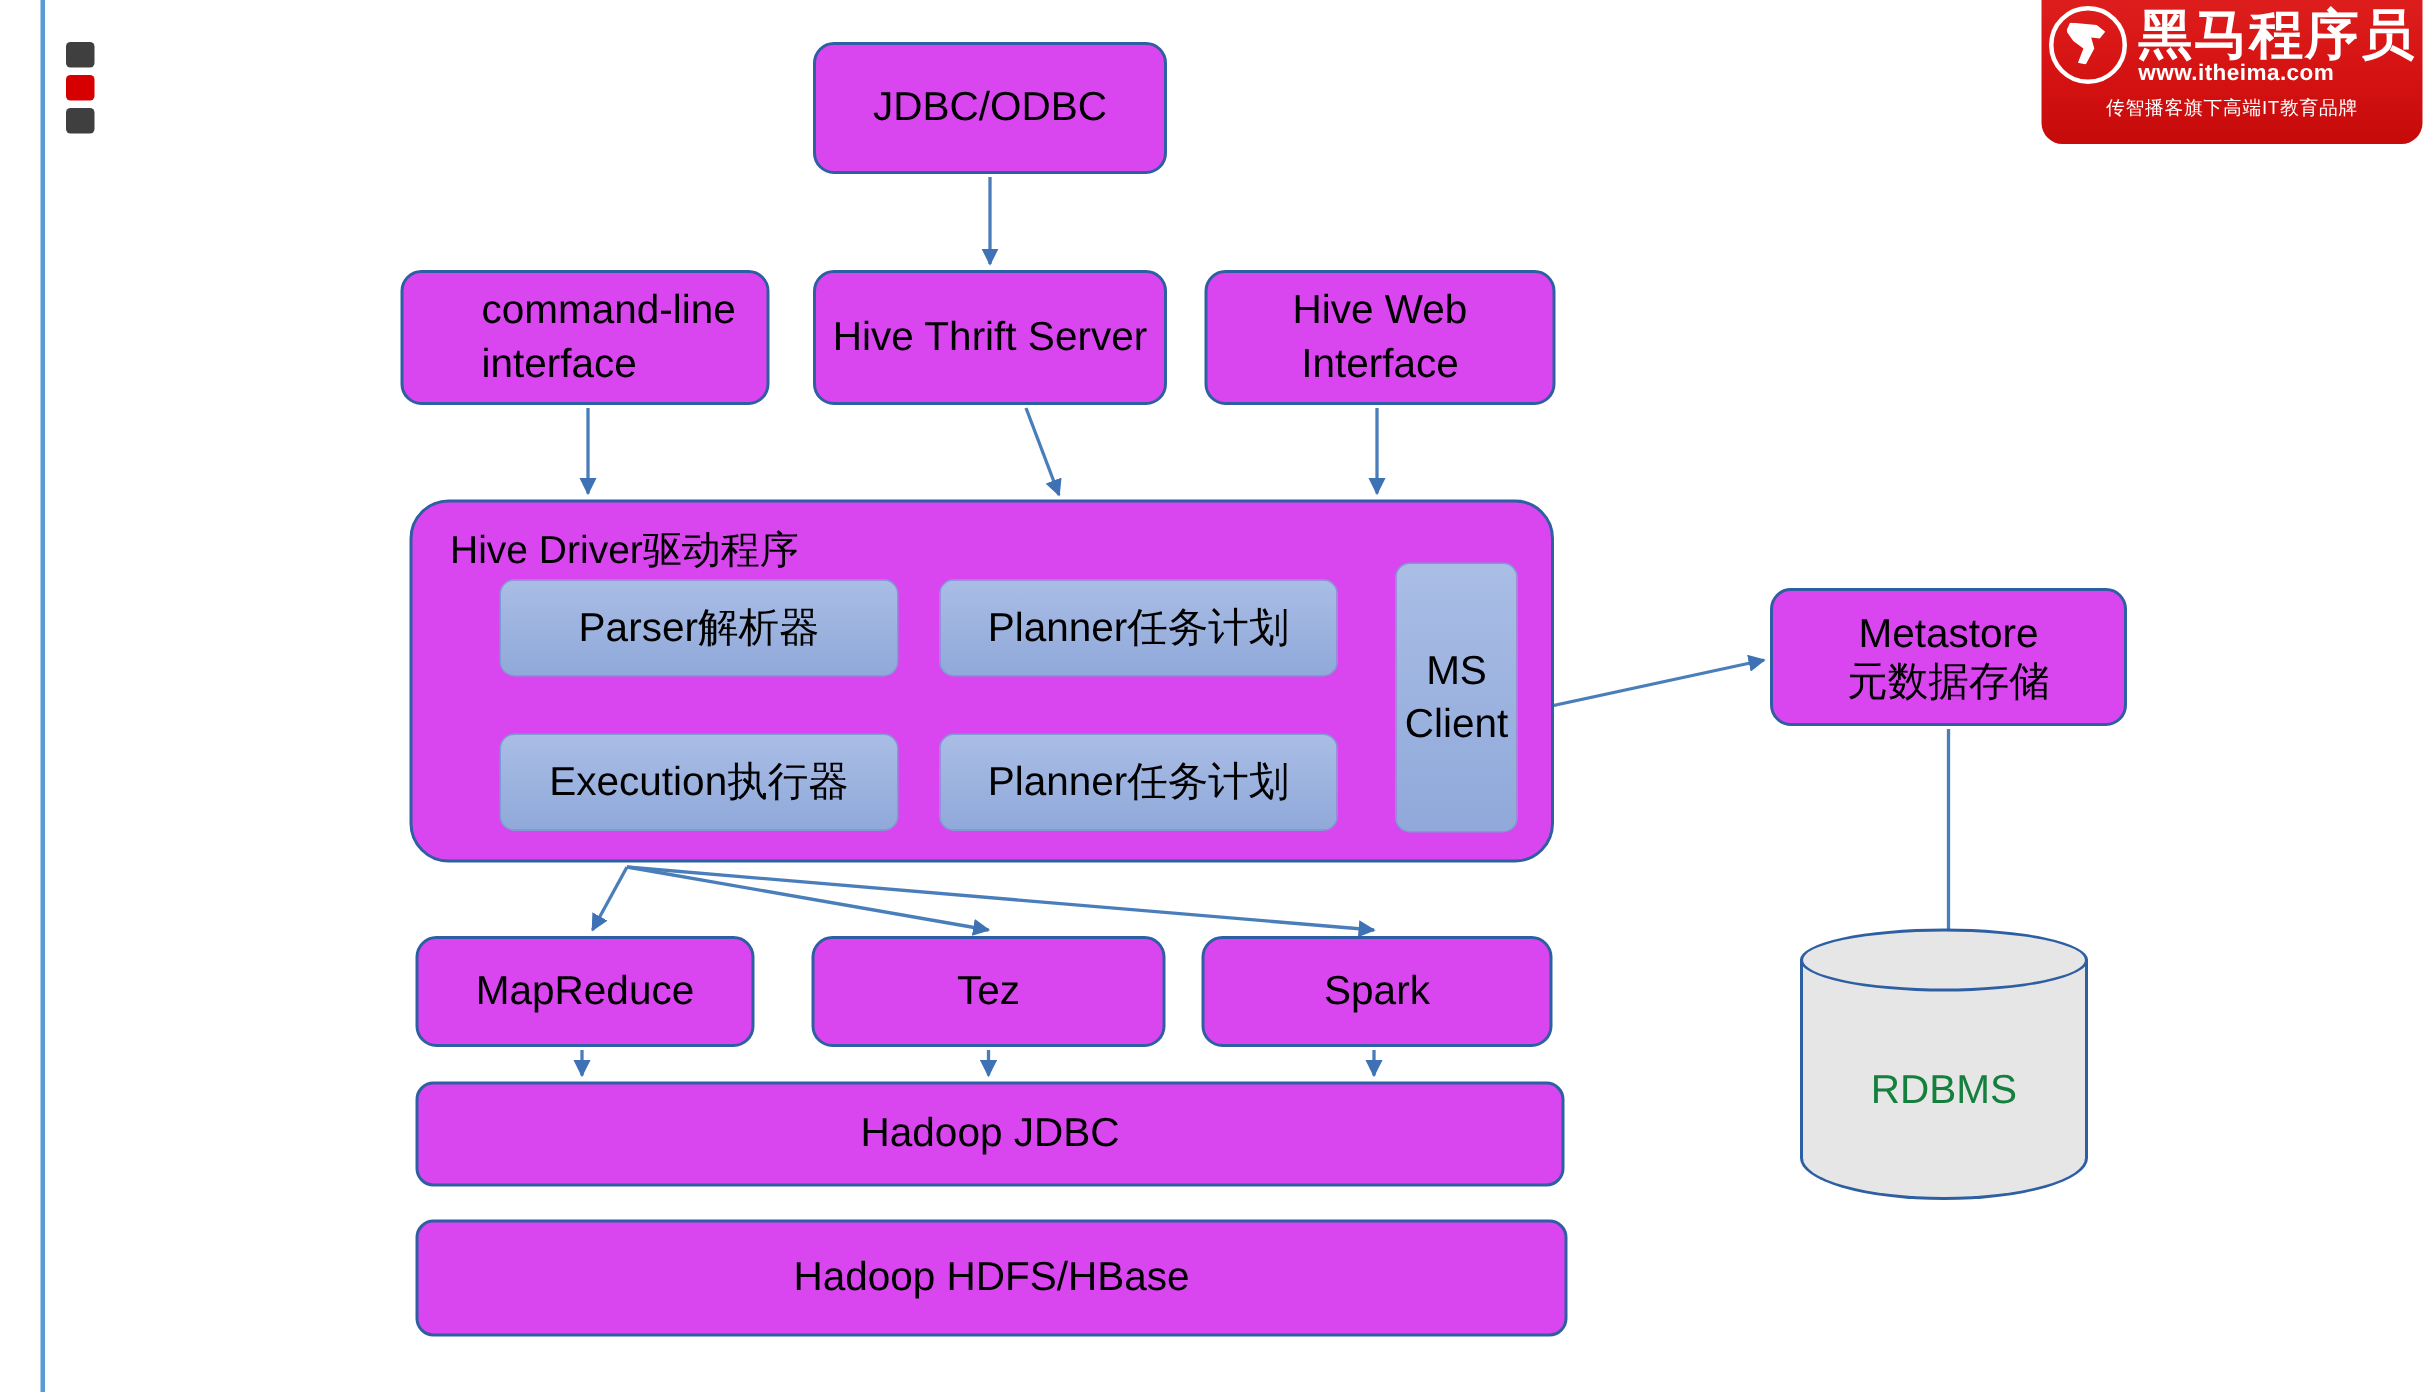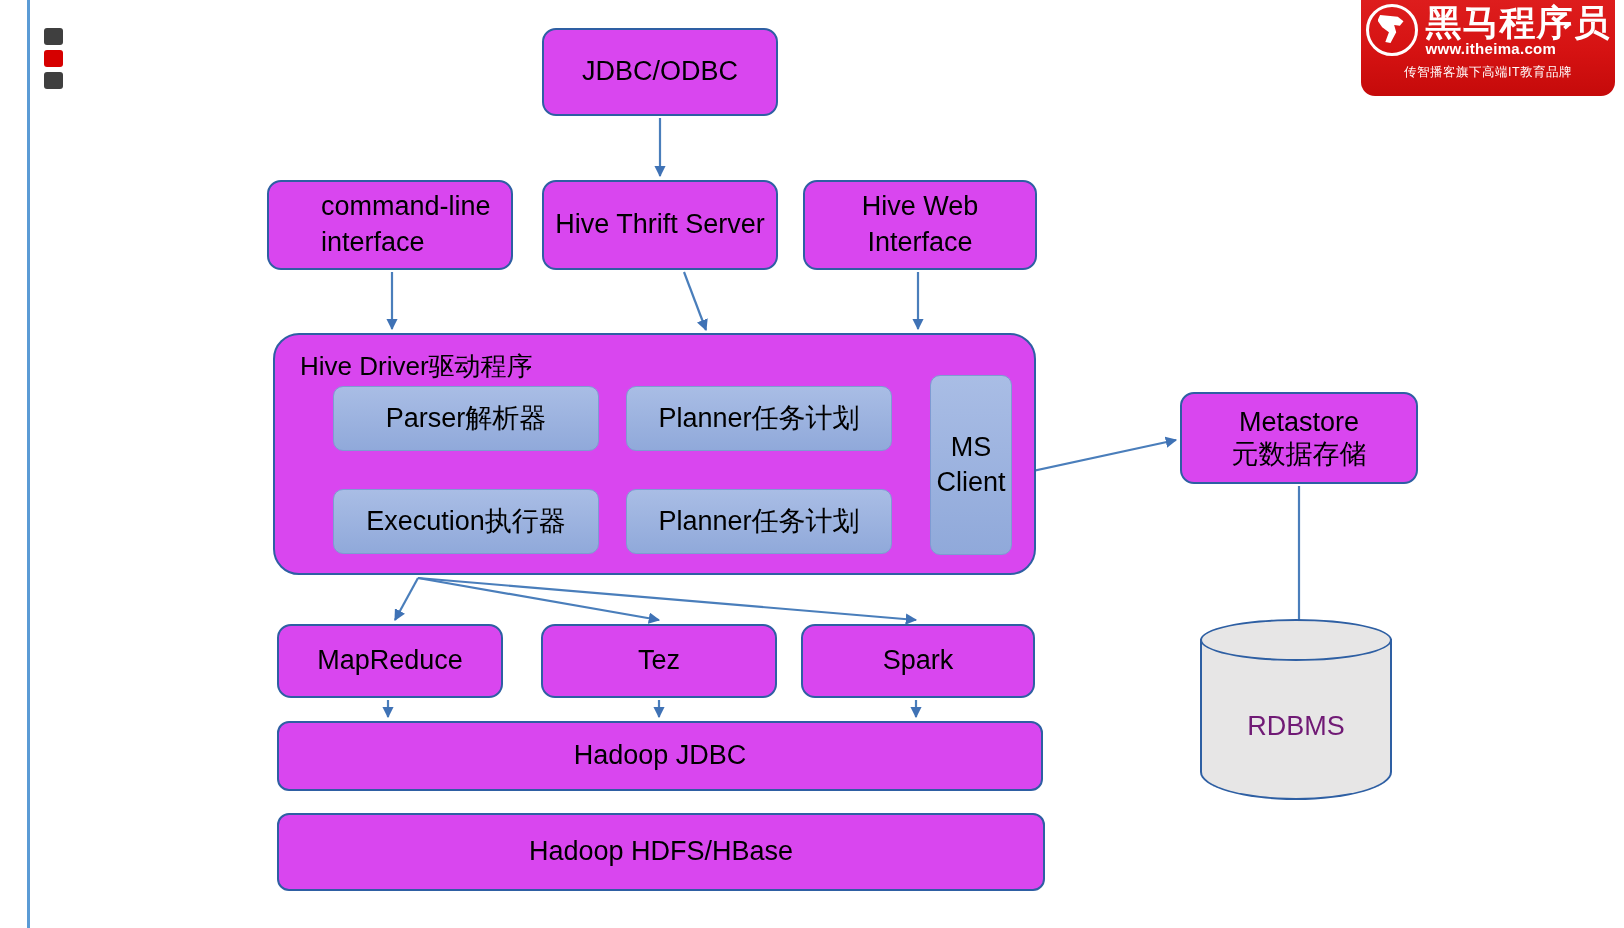--- a/index.html
+++ b/index.html
@@ -172,21 +172,21 @@
     border-radius: 50%;
     box-sizing: border-box;
   }
   .cyl-label {
     position: absolute;
     left: 0;
     right: 0;
     top: 92px;
     text-align: center;
     font-size: 27px;
-    color: #701a75;
+    color: #15803d;
   }
 
   
   .wires {
     position: absolute;
     left: 0;
     top: 0;
     width: 1624px;
     height: 928px;
     pointer-events: none;

